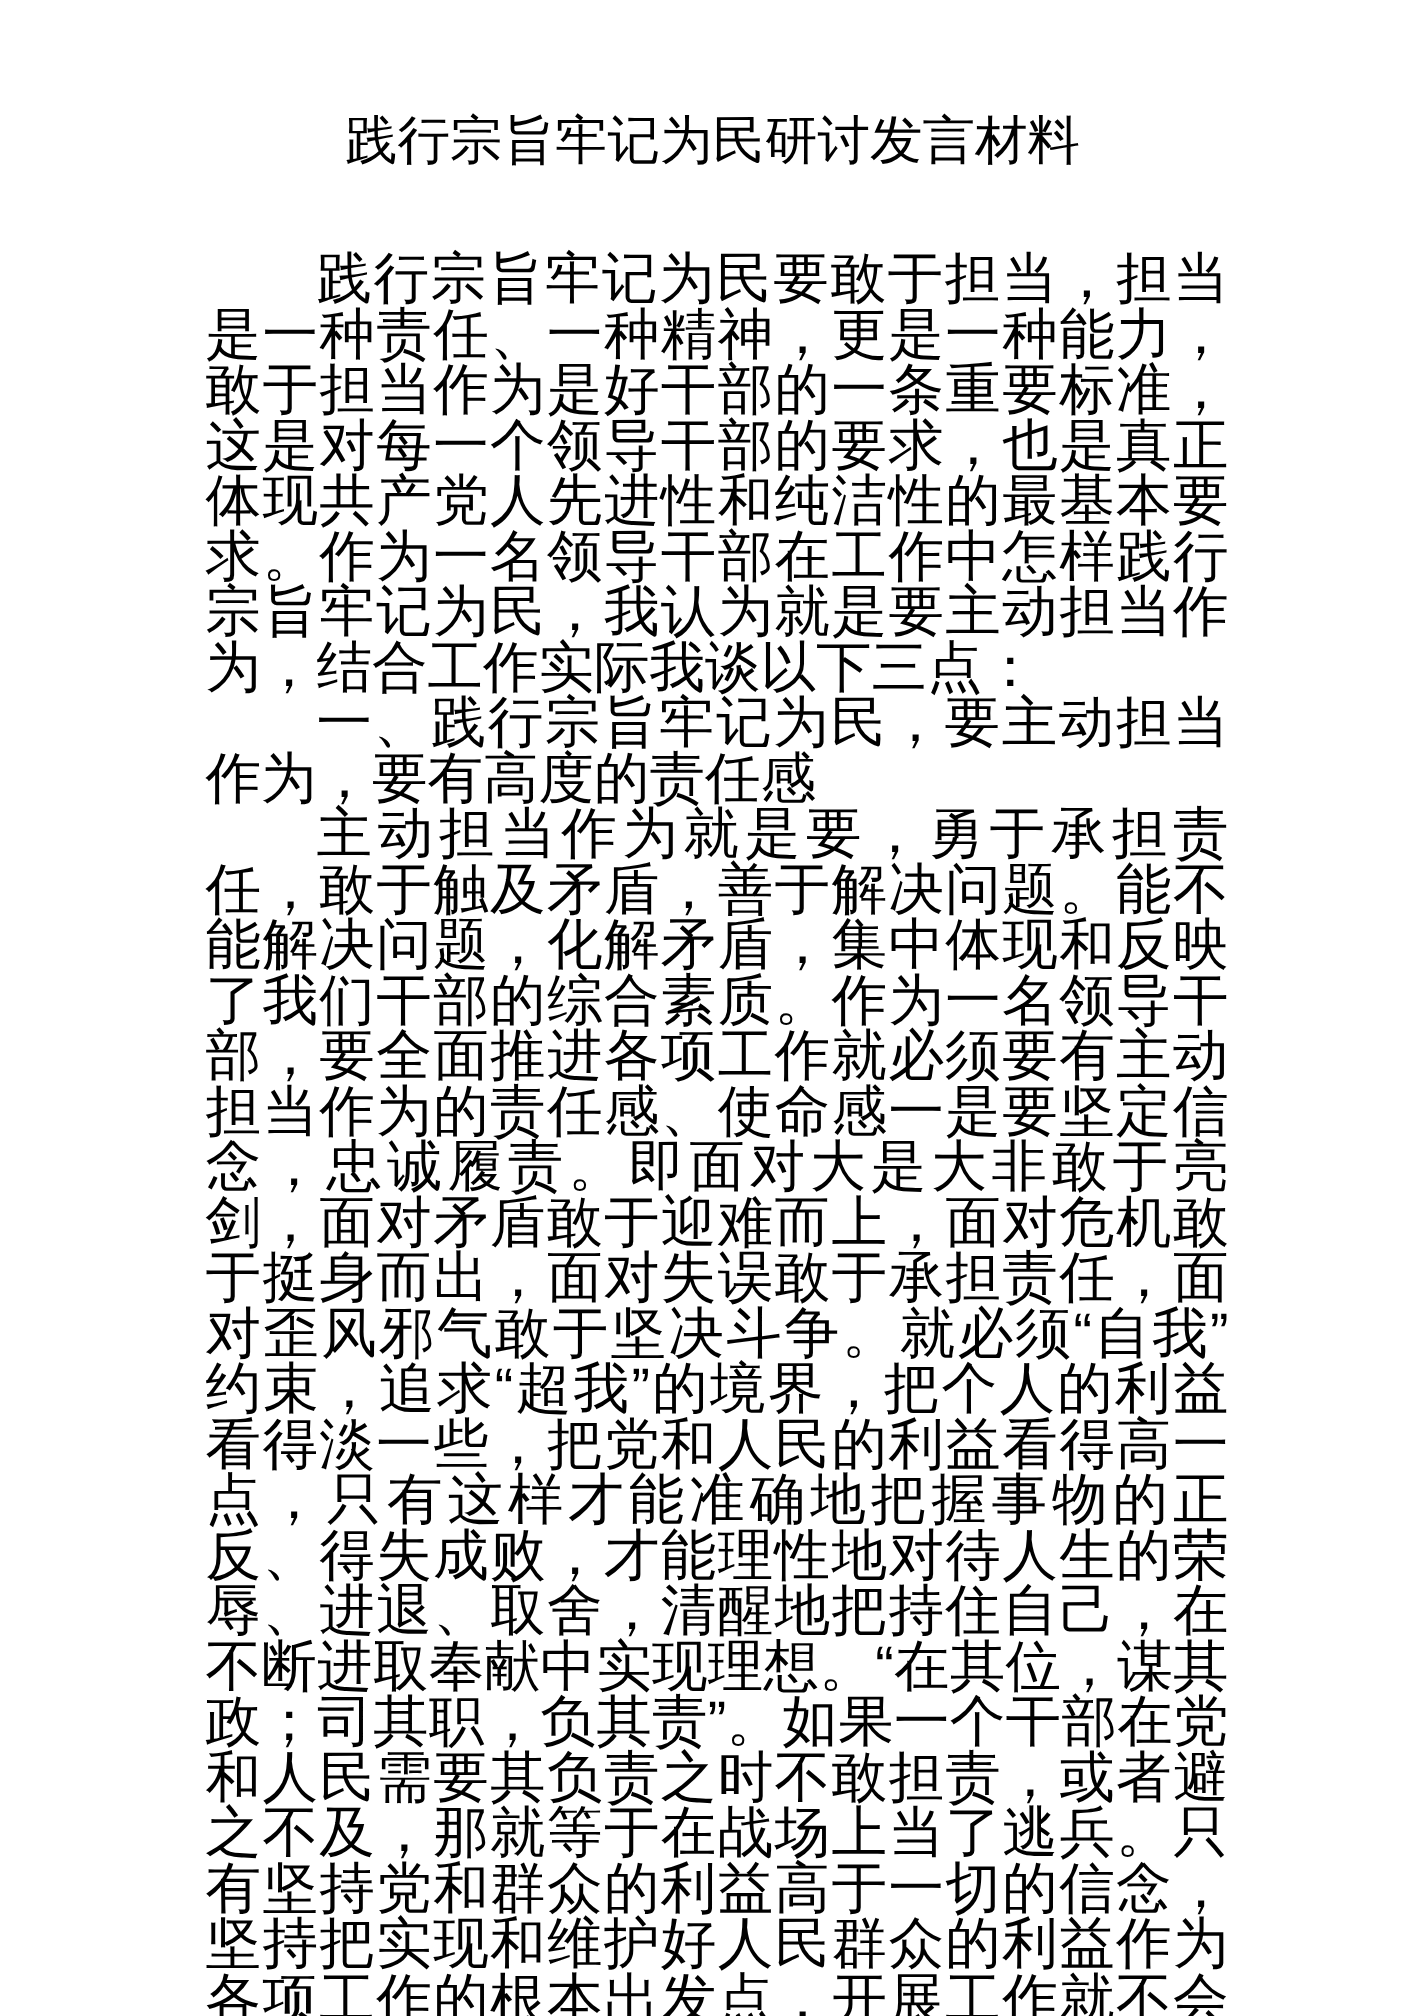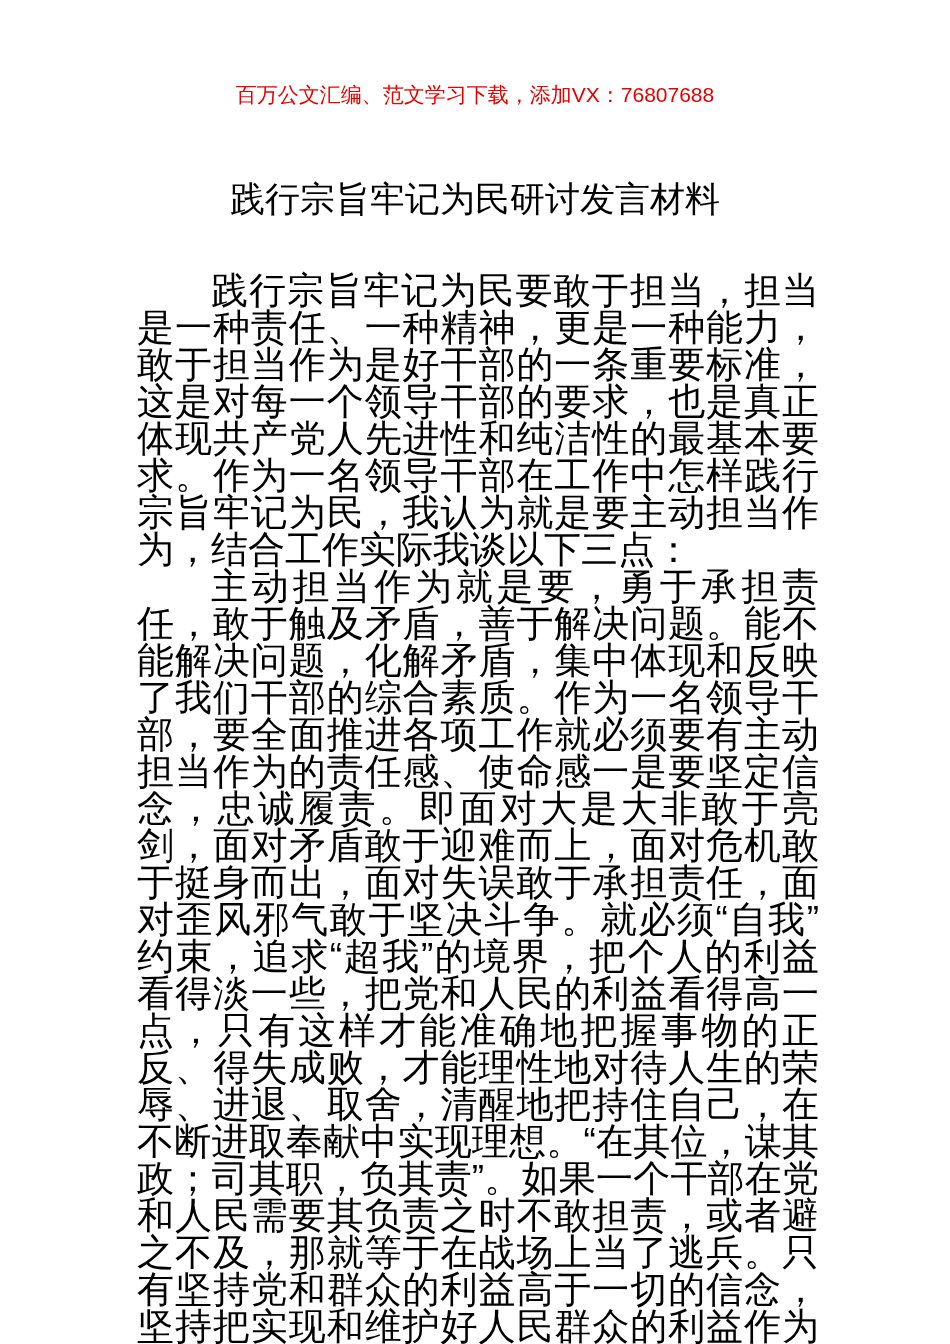--- a/index.html
+++ b/index.html
@@ -44,19 +44,19 @@
     text-indent: 2em;
   }
   .content .bold {
     font-weight: 400;
   }
 </style>
 </head>
 <body>
 
 <div class="page" style="background: rgb(255, 255, 255); color: rgb(0, 0, 0);">
-  <div class="notice" style="color: rgb(230, 0, 0);">百万公文汇编、范文学习下载，添加VX：76807688</div>
   <h1 class="doc-title">践行宗旨牢记为民研讨发言材料</h1>
   <div class="content">
       <p class="body"><span>践行宗旨牢记为民要敢于担当，担当是一种责任、一种精神，更是一种能力，敢于担当作为是好干部的一条重要标准，这是对每一个领导干部的要求，也是真正体现共产党人先进性和纯洁性的最基本要求。作为一名领导干部在工作中怎样践行宗旨牢记为民，我认为就是要主动担当作为，结合工作实际我谈以下三点：</span></p>
+      <p class="heading"><span>一、践行宗旨牢记为民，要主动担当作为，要有高度的责任感</span></p>
       <p class="body"><span>主动担当作为就是要，勇于承担责任，敢于触及矛盾，善于解决问题。能不能解决问题，化解矛盾，集中体现和反映了我们干部的综合素质。作为一名领导干部，要全面推进各项工作就必须要有主动担当作为的责任感、使命感</span><span class="bold">一是要坚定信念，忠诚履责。</span><span>即面对大是大非敢于亮剑，面对矛盾敢于迎难而上，面对危机敢于挺身而出，面对失误敢于承担责任，面对歪风邪气敢于坚决斗争。就必须“自我”约束，追求“超我”的境界，把个人的利益看得淡一些，把党和人民的利益看得高一点，只有这样才能准确地把握事物的正反、得失成败，才能理性地对待人生的荣辱、进退、取舍，清醒地把持住自己，在不断进取奉献中实现理想。“在其位，谋其政；司其职，负其责”。如果一个干部在党和人民需要其负责之时不敢担责，或者避之不及，那就等于在战场上当了逃兵。只有坚持党和群众的利益高于一切的信念，坚持把实现和维护好人民群众的利益作为各项工作的根本出发点，开展工作就不会斤斤计较个人得失，推进工作就不会瞻前顾后，再难的工作都能迎刃而解，我们的乡村振兴战略、人居环境整治、项目建设等各项工作才能有序推进。</span><span class="bold">二是要坚持原则，尽心尽责。</span></p>
     </div>
 </div>
 
 </body></html>

